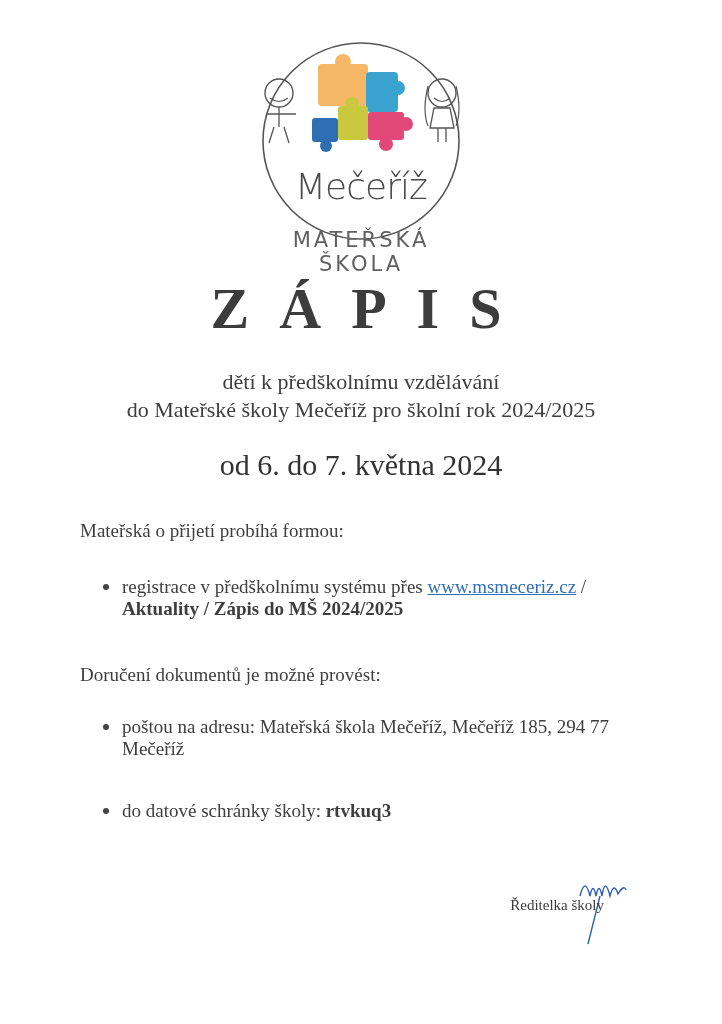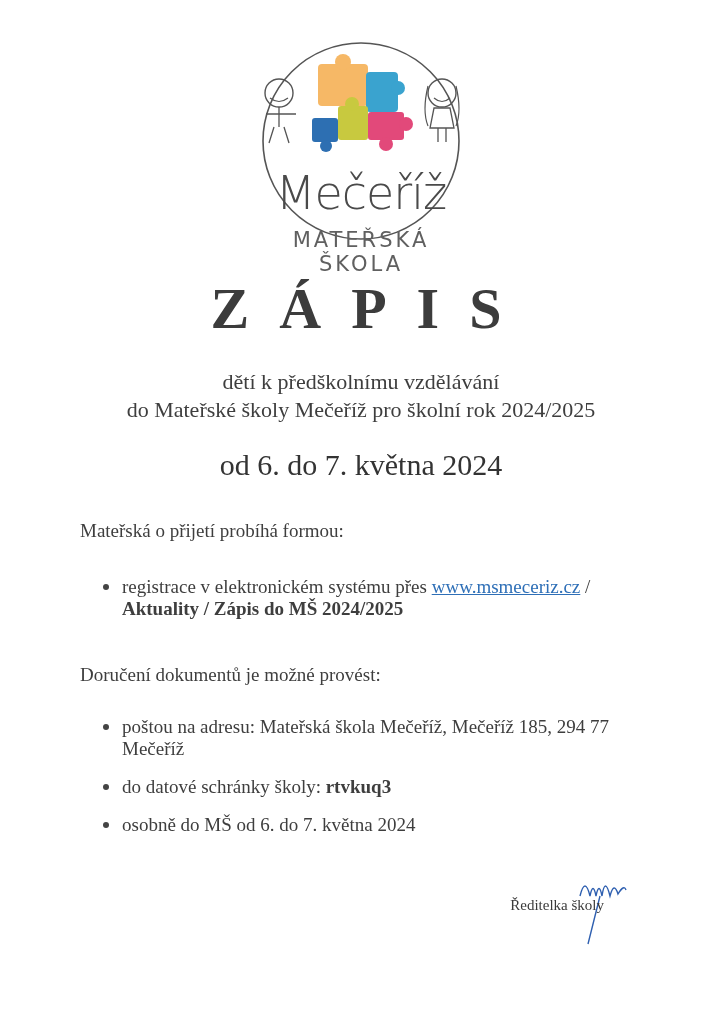--- a/index.html
+++ b/index.html
@@ -3,21 +3,21 @@
 <meta charset="utf-8">
 <style>
   html, body { margin: 0; padding: 0; }
   body {
     width: 722px; height: 1024px; background: #ffffff; position: relative; overflow: hidden;
     font-family: "Liberation Serif", serif; color: #3a3a3a;
   }
   .page { position: absolute; left: 0; top: 0; width: 722px; height: 1024px; }
   .logo { position: absolute; left: 246px; top: 36px; width: 230px; height: 210px; }
   .logo-text { position: absolute; left: 0; width: 230px; text-align: center; font-family: "DejaVu Sans", sans-serif; color: #4a4a4a; }
-  .logo-name { top: 130px; font-size: 46px; font-weight: 300; letter-spacing: -1px; }
+  .logo-name { top: 130px; font-size: 36px; font-weight: 300; letter-spacing: -1px; }
   .logo-sub { top: 192px; font-size: 21px; letter-spacing: 3px; color: #606060; }
   .title { position: absolute; top: 275px; left: 0; width: 722px; text-align: center; font-size: 58px; font-weight: bold; letter-spacing: 30px; padding-left: 20px; box-sizing: border-box; color: #3c3c3c; }
   .subtitle { position: absolute; top: 368px; left: 0; width: 722px; text-align: center; font-size: 22px; line-height: 28px; color: #3e3e3e; }
   .dates { position: absolute; top: 448px; left: 0; width: 722px; text-align: center; font-size: 30px; font-weight: normal; color: #333; }
   .para { position: absolute; left: 80px; font-size: 19px; color: #3e3e3e; }
   ul.bullets { position: absolute; left: 100px; width: 540px; margin: 0; padding: 0; list-style: none; font-size: 19px; color: #3e3e3e; }
   ul.bullets li { position: relative; padding-left: 22px; line-height: 22px; }
   ul.bullets li .dot { position: absolute; left: 3px; top: 8px; width: 6px; height: 6px; border-radius: 50%; background: #444; }
   .link { color: #2e6fb7; text-decoration: underline; margin-top: 12px; }
   .bold { font-weight: bold; }
@@ -65,39 +65,35 @@
     <div>do Mateřské školy Mečeříž pro školní rok 2024/2025</div>
   </div>
 
   <div class="dates">od 6. do 7. května 2024</div>
 
   <div class="para" style="top:520px;">Mateřská  o přijetí probíhá formou:</div>
 
   <ul class="bullets" style="top:576px;">
     <li>
       <span class="dot"></span>
-      <span>registrace  v elektronickém  systému  přes </span><a class="link">www.msmeceriz.cz</a><span> /</span><br>
+      <span>registrace  v předškolnímu  systému  přes </span><a class="link">www.msmeceriz.cz</a><span> /</span><br>
       <span class="bold">Aktuality / Zápis do MŠ 2024/2025</span>
     </li>
   </ul>
 
   <div class="para" style="top:664px;">Doručení dokumentů je možné provést:</div>
 
   <ul class="bullets" style="top:716px;">
-    <li style="margin-bottom:16px;">
+    <li style="margin-bottom:40px;">
       <span class="dot"></span>
       <span>poštou na adresu: Mateřská škola Mečeříž, Mečeříž 185, 294 77 Mečeříž</span>
     </li>
-    <li style="margin-bottom:16px;">
+    <li style="margin-bottom:24px;">
       <span class="dot"></span>
       <span>do datové schránky školy: </span><span class="bold">rtvkuq3</span>
-    </li>
-    <li>
-      <span class="dot"></span>
-      <span>osobně do MŠ od 6. do 7. května 2024</span>
     </li>
   </ul>
 
   <svg class="sig-scribble" viewBox="0 0 80 80">
     <path d="M20 30 q5 -20 10 0 q3 -15 6 0 q3 -15 6 0 q3 -20 8 0 q4 -15 8 -2 q6 -10 8 -4 M40 30 L28 78" fill="none" stroke="#2e5fb0" stroke-width="1.4"></path>
   </svg>
   <div class="sig">
     <div style="padding-right:34px;">Ředitelka školy</div>
   </div>
 

